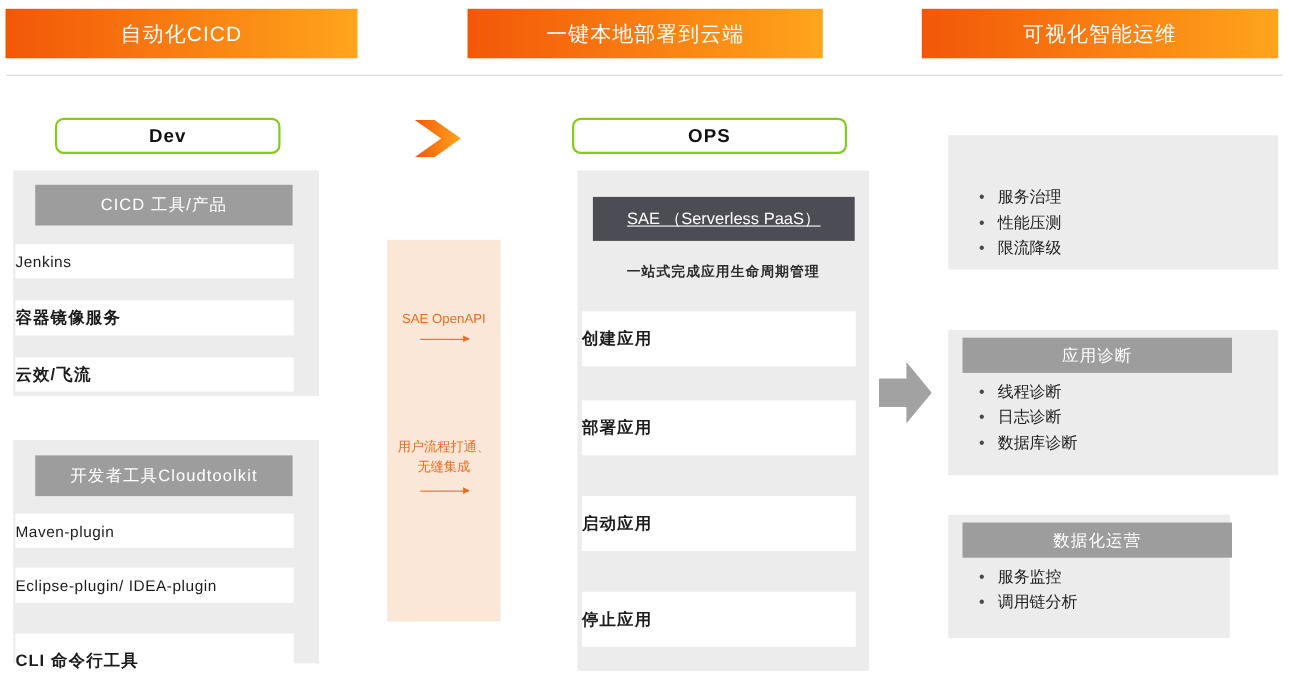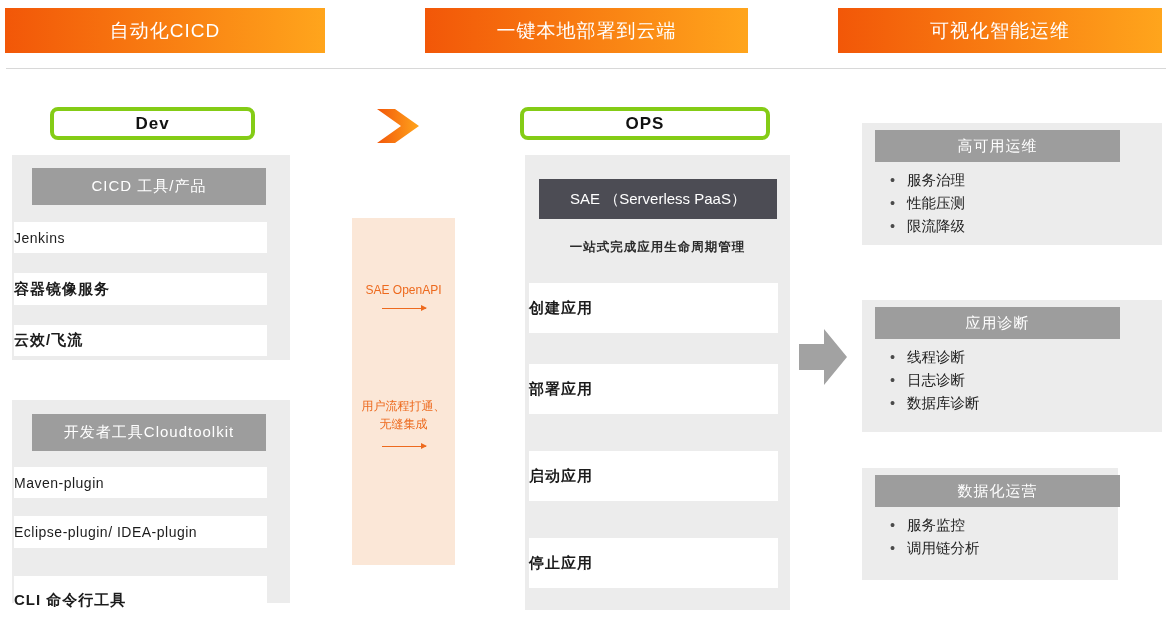--- a/index.html
+++ b/index.html
@@ -8,32 +8,32 @@
     font-family:"Liberation Sans", sans-serif;overflow:hidden;
   }
   .banner{
     position:absolute;top:8px;height:45px;
     background:linear-gradient(90deg,#f25708,#ffa51c);
     color:#fff;font-size:19px;letter-spacing:1px;
     display:flex;align-items:center;justify-content:center;
   }
   .divider{position:absolute;top:68px;left:6px;right:6px;height:1px;background:#d8d8d8;}
   .pill{
-    position:absolute;height:33px;background:#fff;border:4px solid #84cc16;border-radius:8px;
+    position:absolute;height:33px;background:#fff;border:2px solid #84cc16;border-radius:8px;
     display:flex;align-items:center;justify-content:center;
     font-weight:bold;font-size:17px;color:#111;box-sizing:border-box;letter-spacing:1px;
   }
   .panel{position:absolute;background:#ececec;}
   .panel-header{
     position:absolute;background:#9d9d9d;color:#fff;font-size:15px;font-weight:500;
     display:flex;align-items:center;justify-content:center;letter-spacing:1px;
   }
   .sae-header{
     position:absolute;background:#4c4c54;color:#fff;font-size:15px;
-    display:flex;align-items:center;justify-content:center;
+    display:flex;align-items:center;justify-content:center;text-decoration:underline;
   }
   .row{
     position:absolute;background:#fff;display:flex;align-items:center;justify-content:flex-start;
     font-size:15px;color:#1c1c1c;font-weight:600;letter-spacing:1px;
   }
   .row.light{font-weight:400;font-size:14px;letter-spacing:0.5px;}
   .subtitle{
     position:absolute;left:0;width:100%;text-align:center;
     font-size:12.5px;font-weight:bold;color:#2b2b2b;letter-spacing:1px;
   }
@@ -140,23 +140,20 @@
   </div>
 </div>
 
 <div class="icon-abs" style="left:799px;top:329px;">
   <svg width="48" height="56" viewBox="0 0 48 56">
     <polygon points="0,15 25,15 25,0 48,28 25,56 25,41 0,41" fill="#a2a2a2"></polygon>
   </svg>
 </div>
 
 <div class="panel" style="left:862px;top:123px;width:300px;height:122px;">
-  <div class="panel-header" style="left:13px;top:7px;width:245px;height:32px;">
-    <span>高可用运维</span>
-  </div>
   <ul class="bullets" style="top:48px;text-align:right;">
     <li>服务治理</li>
     <li>性能压测</li>
     <li>限流降级</li>
   </ul>
 </div>
 
 <div class="panel" style="left:862px;top:300px;width:300px;height:132px;">
   <div class="panel-header" style="left:13px;top:7px;width:245px;height:32px;">
     <span>应用诊断</span>

